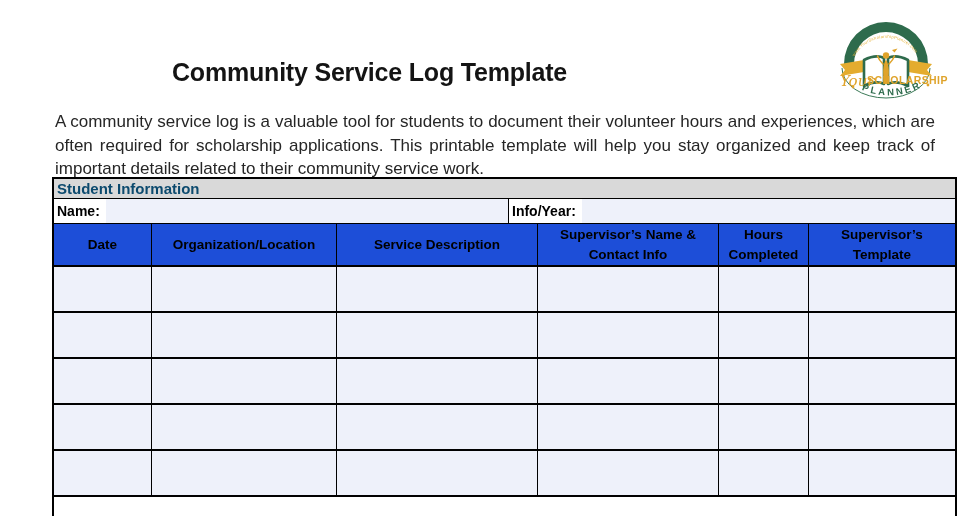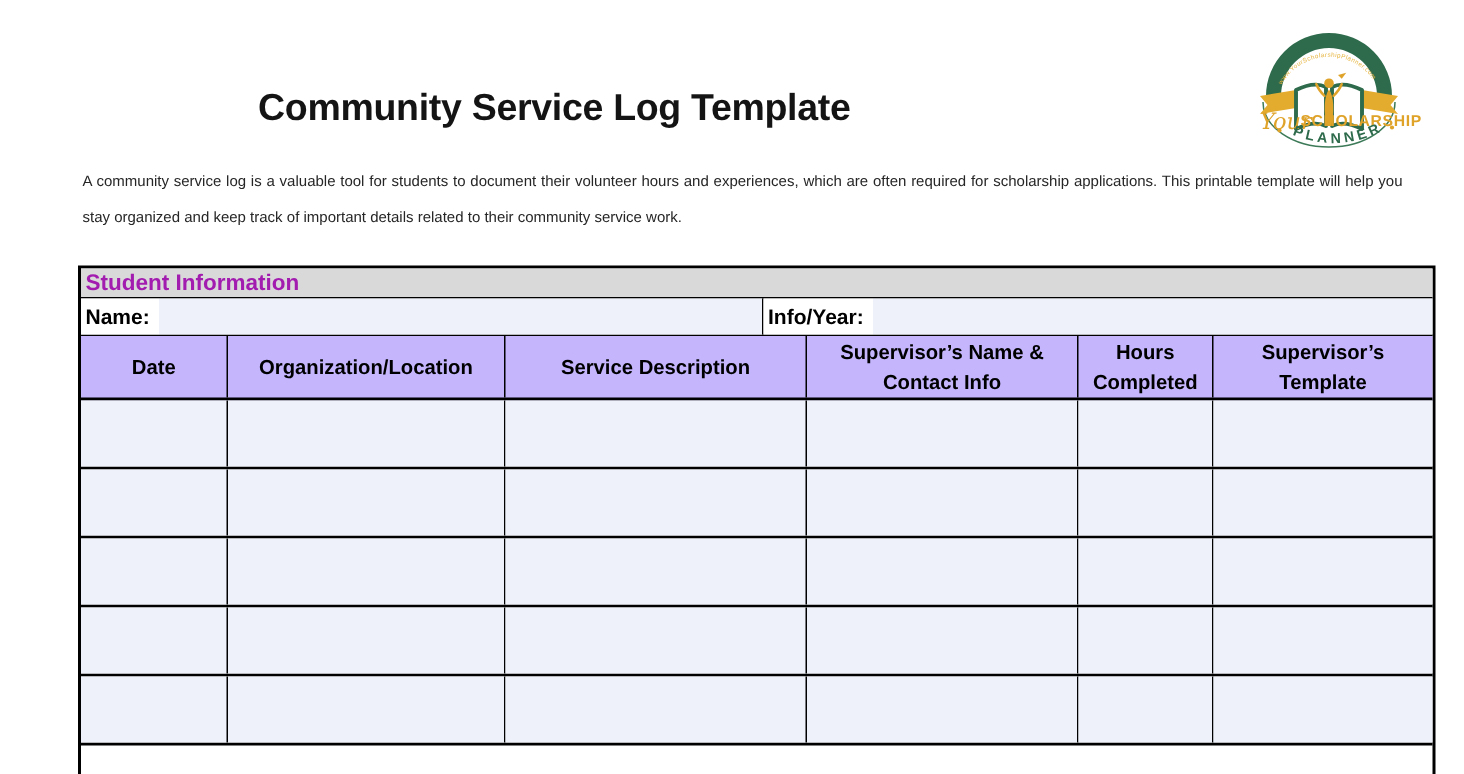--- a/index.html
+++ b/index.html
@@ -22,42 +22,42 @@
   }
   .logo {
     position:absolute;
     left:818px; top:12px;
     width:136px; height:94px;
   }
   .intro {
     position:absolute;
     left:55px; top:110px;
     width:880px;
-    font-size:10px;
+    font-size:17px;
     line-height:23.5px;
     text-align:justify;
     color:#262626;
   }
   .form {
     position:absolute;
     left:52px; top:177px;
     width:905px;
     height:400px;
     border:2px solid #000;
     background:#fff;
   }
   .sec-header {
     background:#d9d9d9;
     border-bottom:1px solid #000;
     font-weight:700;
     font-size:15px;
     display:flex;
     align-items:center;
     padding-left:3px;
-    color:#a21caf;
+    color:#0c4a6e;
   }
   .sec-header.s1 { height:20px; }
   .sec-header.s2 { height:21px; }
   .irow { display:flex; height:25px; border-bottom:1px solid #000; }
   .fcell { display:flex; align-items:stretch; flex:1; min-width:0; }
   .fcell.half { flex:none; width:455px; border-right:1px solid #000; }
   .flabel {
     background:#fff;
     font-weight:700;
     font-size:14px;
@@ -66,21 +66,21 @@
     padding:0 6px 0 3px;
     white-space:nowrap;
     color:#000;
   }
   .ffill { flex:1; background:#eef1fa; }
   .thead {
     display:grid;
     grid-template-columns:98px 185px 201px 181px 90px auto;
     height:43px;
     border-bottom:2px solid #000;
-    background:#c4b5fd;
+    background:#1d4ed8;
   }
   .hcell {
     border-right:1px solid #000;
     display:flex;
     align-items:center;
     justify-content:center;
     text-align:center;
     font-weight:700;
     font-size:13.5px;
     line-height:1.45;

